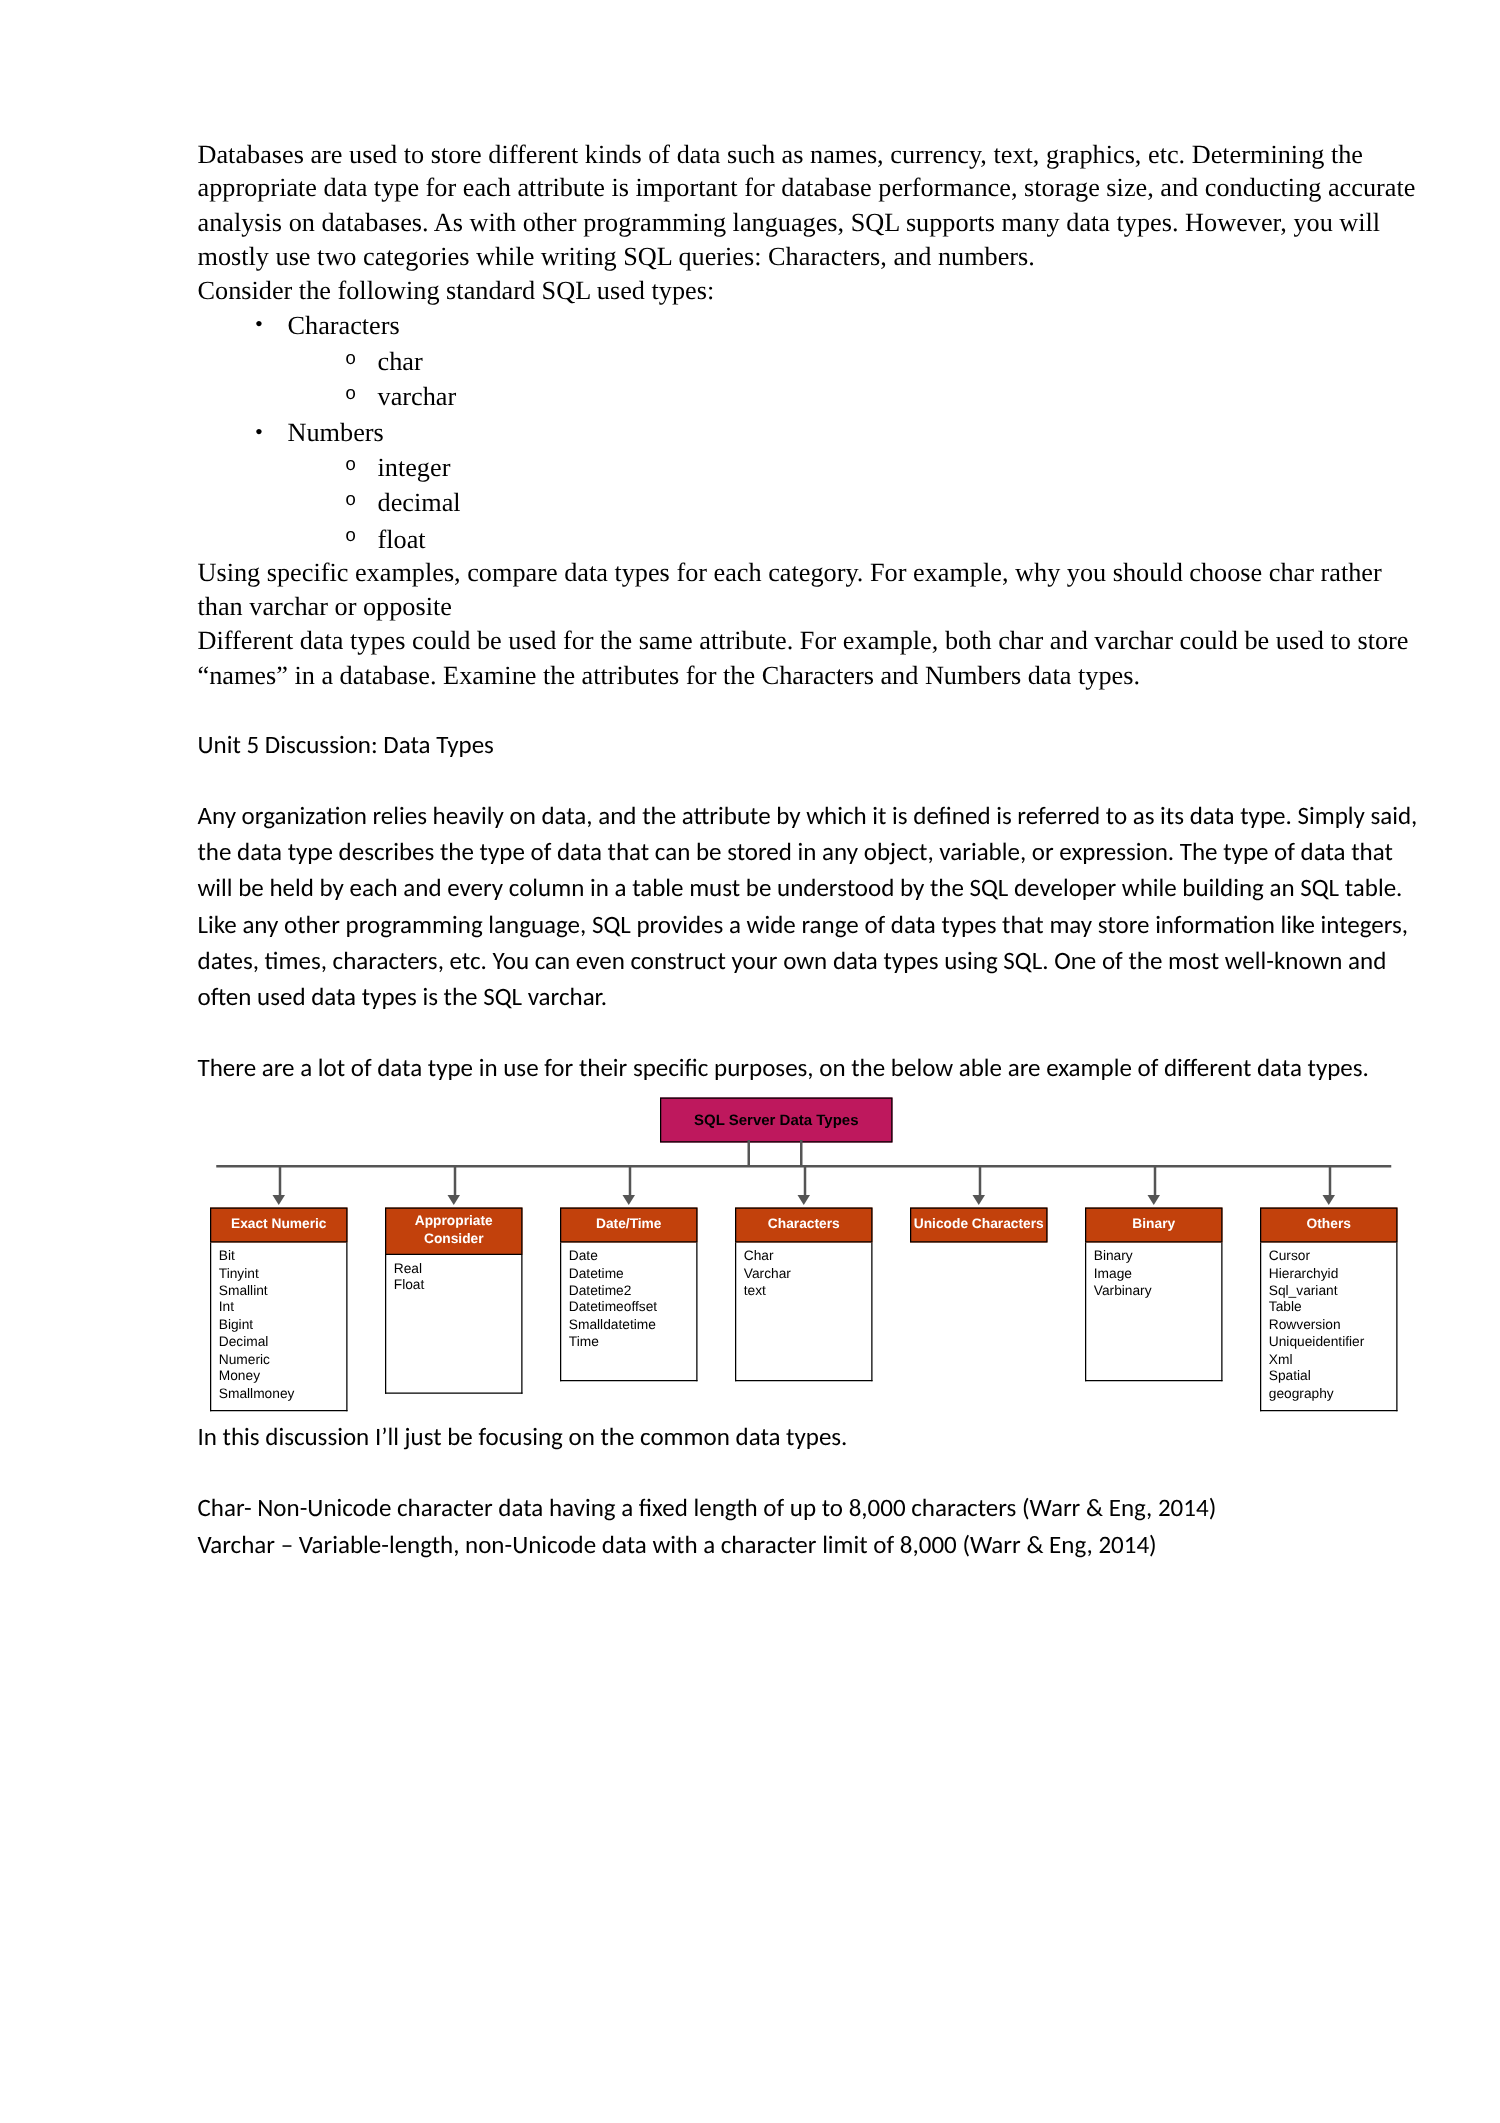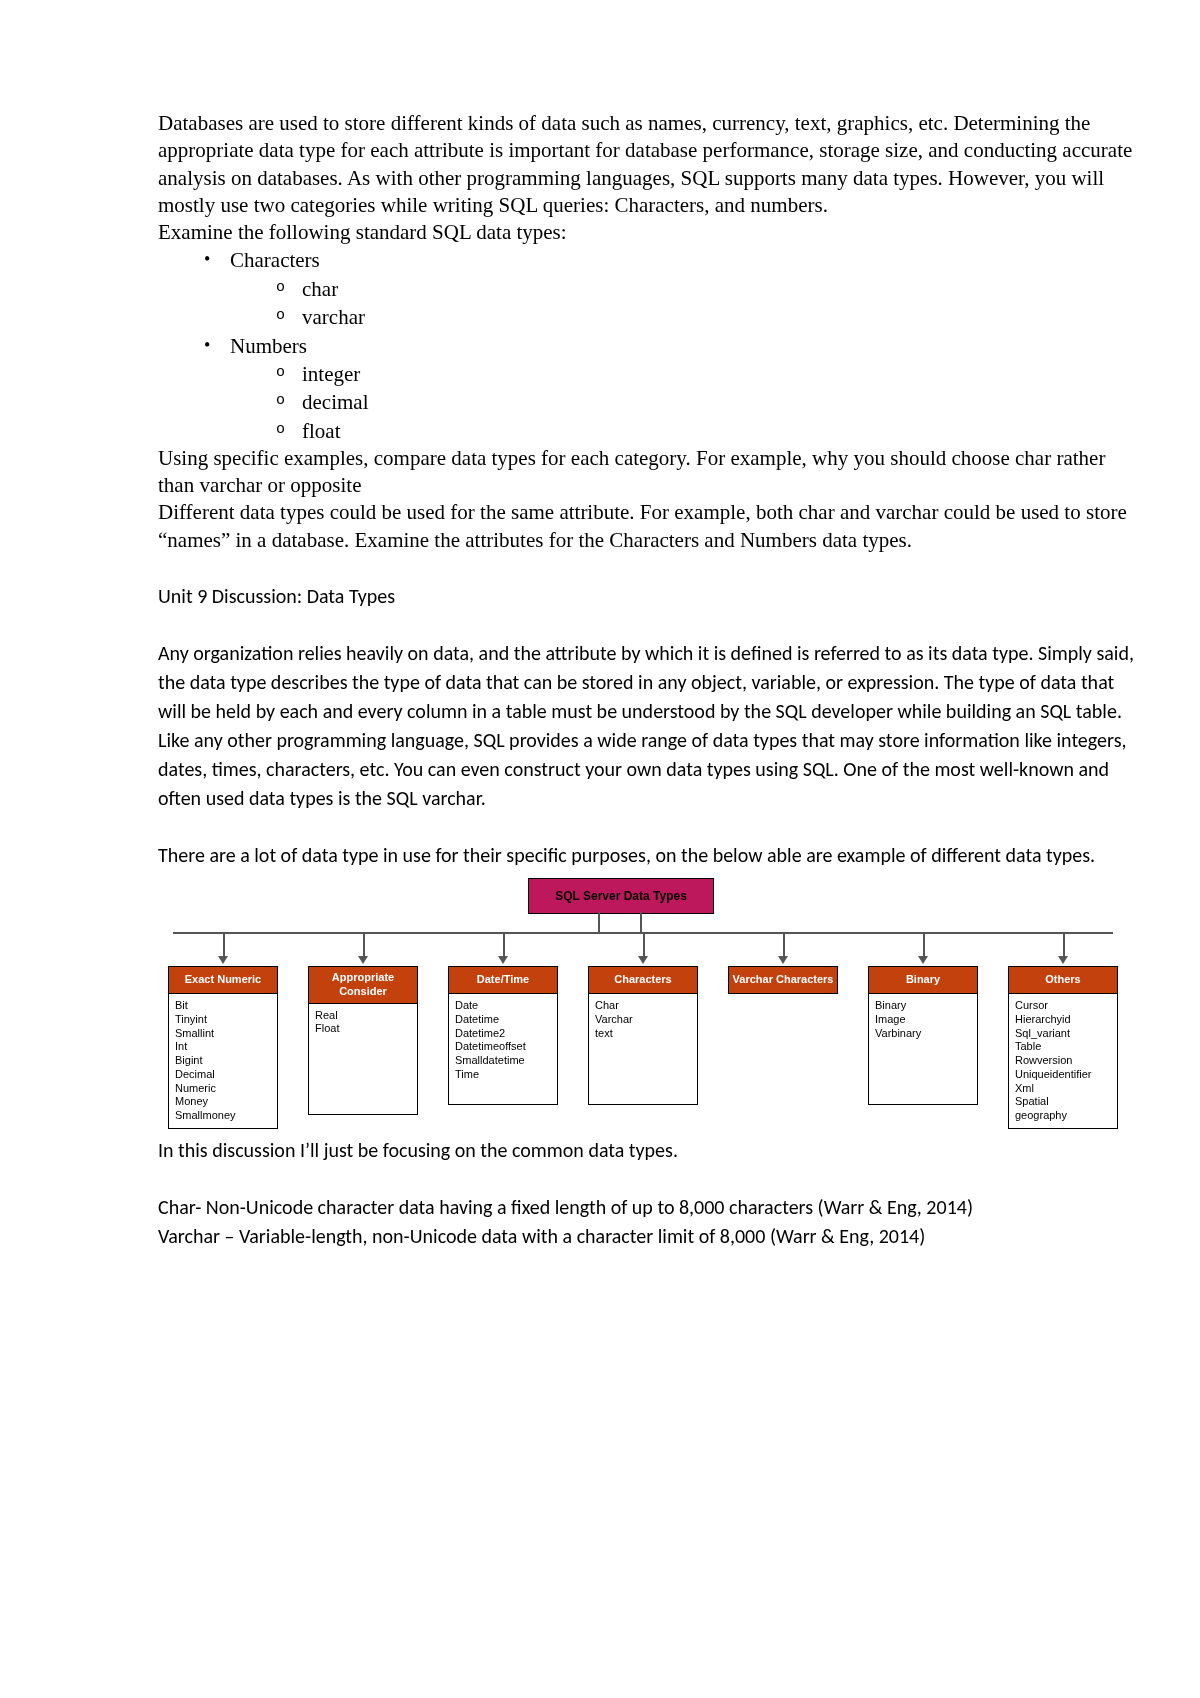--- a/index.html
+++ b/index.html
@@ -50,21 +50,21 @@
     border-left: 5px solid transparent; border-right: 5px solid transparent; border-top: 8px solid #555;
   }
   .v { position:absolute; width:1.5px; background:#555; }
 </style>
 </head>
 <body>
 
 <div class="page">
 
   <div class="serif">Databases are used to store different kinds of data such as names, currency, text, graphics, etc. Determining the appropriate data type for each attribute is important for database performance, storage size, and conducting accurate analysis on databases. As with other programming languages, SQL supports many data types. However, you will mostly use two categories while writing SQL queries: Characters, and numbers.</div>
-  <div class="serif">Examine the following standard SQL data types:</div>
+  <div class="serif">Consider the following standard SQL used types:</div>
 
   <ul class="bullets serif">
     <li>
       <span>Characters</span>
       <ul class="circles">
         <li><span>char</span></li>
         <li><span>varchar</span></li>
       </ul>
     </li>
     <li>
@@ -74,21 +74,21 @@
         <li><span>decimal</span></li>
         <li><span>float</span></li>
       </ul>
     </li>
   </ul>
 
   <div class="serif">Using specific examples, compare data types for each category. For example, why you should choose char rather than varchar or opposite</div>
   <div class="serif">Different data types could be used for the same attribute. For example, both char and varchar could be used to store “names” in a database. Examine the attributes for the Characters and Numbers data types.</div>
 
   <div class="parabreak"></div>
-  <div class="sans">Unit 9 Discussion: Data Types</div>
+  <div class="sans">Unit 5 Discussion: Data Types</div>
   <div class="parabreak"></div>
 
   <div class="sans">Any organization relies heavily on data, and the attribute by which it is defined is referred to as its data type. Simply said, the data type describes the type of data that can be stored in any object, variable, or expression. The type of data that will be held by each and every column in a table must be understood by the SQL developer while building an SQL table. Like any other programming language, SQL provides a wide range of data types that may store information like integers, dates, times, characters, etc. You can even construct your own data types using SQL. One of the most well-known and often used data types is the SQL varchar.</div>
   <div class="parabreak"></div>
   <div class="sans">There are a lot of data type in use for their specific purposes, on the below able are example of different data types.</div>
 
   <div class="diagram-wrap">
     <div class="diag-title">SQL Server Data Types</div>
 
     <div class="v" style="left:440px; top:34px; height:20px;"></div>
@@ -115,21 +115,21 @@
         </div>
         <div class="v" style="left: 485px; top: 54px; height: 24px;"></div>
         <div class="arrow" style="left: 480px; top: 78px;"></div>
         <div class="col" style="left: 430px;">
           <div class="head">Characters</div>
           <div class="body">Char<br>Varchar<br>text</div>
         </div>
         <div class="v" style="left: 625px; top: 54px; height: 24px;"></div>
         <div class="arrow" style="left: 620px; top: 78px;"></div>
         <div class="col" style="left: 570px;">
-          <div class="head">Varchar Characters</div>
+          <div class="head">Unicode Characters</div>
         </div>
         <div class="v" style="left: 765px; top: 54px; height: 24px;"></div>
         <div class="arrow" style="left: 760px; top: 78px;"></div>
         <div class="col" style="left: 710px;">
           <div class="head">Binary</div>
           <div class="body">Binary<br>Image<br>Varbinary</div>
         </div>
         <div class="v" style="left: 905px; top: 54px; height: 24px;"></div>
         <div class="arrow" style="left: 900px; top: 78px;"></div>
         <div class="col" style="left: 850px;">

